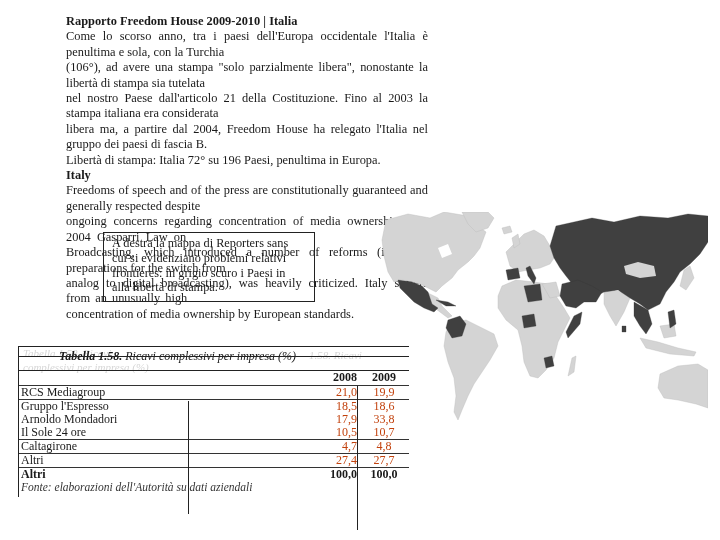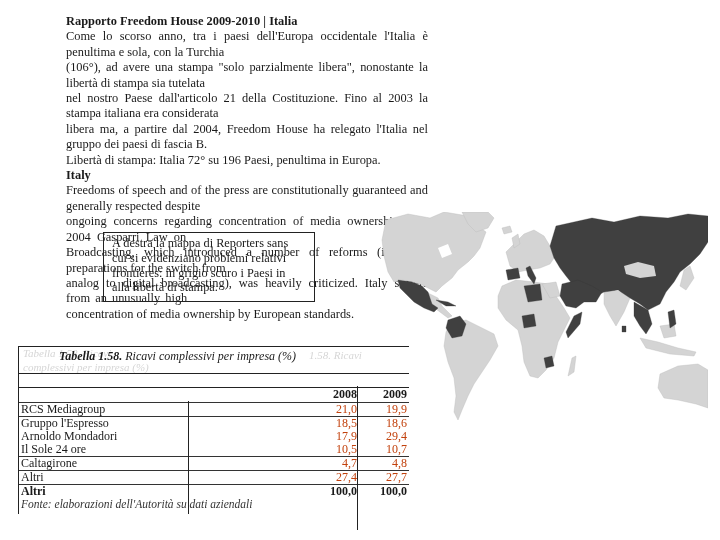--- a/index.html
+++ b/index.html
@@ -11,25 +11,25 @@
   .top-text .just { text-align: justify; }
 
   .callout { position: absolute; left: 103px; top: 232px; width: 212px; height: 70px; border: 1.5px solid #222; padding: 3px 12px 0 8px; box-sizing: border-box; font-size: 12.3px; line-height: 14.8px; text-align: justify; }
   .callout span { display:block; }
 
   .table-wrap { position: absolute; left: 18px; top: 346px; width: 392px; height: 184px; }
   .tbl-title-box { position:absolute; left:0; top:0; width:390px; height:27px; border-top:1.5px solid #222; border-left:1.5px solid #222; }
   .tbl-title { position:absolute; left:40px; top:2px; font-size:12px; font-style: italic; }
   .tbl-title b { font-weight: bold; }
   .ghost { position:absolute; color:#d6d6d6; font-size:11px; font-style: italic; }
-  .rows { position:absolute; left:0; top:27px; width:390px; border-left:1.5px solid #222; }
+  .rows { position:absolute; left:0; top:10px; width:390px; border-left:1.5px solid #222; }
   .row { position: relative; height: 13px; font-size: 12px; line-height: 13px; }
   .row .c1 { position:absolute; left:2px; top:0; }
   .row .c2 { position:absolute; right:52px; top:0; width:60px; text-align:right; }
-  .row .c3 { position:absolute; right:2px; top:0; width:46px; text-align:right; }
+  .row .c3 { position:absolute; right:2px; top:0; width:46px; text-align:center; }
   .row.hdr { height: 13px; border-top: 1.5px solid #222; }
   .row.hdr2 { height: 14px; border-top: 1.5px solid #222; font-weight: bold; }
   .row.bt { border-top: 1.2px solid #333; }
   .row.bold { font-weight: bold; }
   .row.src { font-style: italic; font-size: 11.5px; color:#333; }
   .vline { position:absolute; background:#222; width:1.2px; }
   .gray { color:#c2410c; }
 
   .map { position: absolute; left: 378px; top: 212px; width: 330px; height: 210px; }
 </style>
@@ -77,21 +77,21 @@
       <span class="c3 gray">19,9</span>
     </div>
     <div class="row bt">
       <span class="c1">Gruppo l'Espresso</span>
       <span class="c2 gray">18,5</span>
       <span class="c3 gray">18,6</span>
     </div>
     <div class="row">
       <span class="c1">Arnoldo Mondadori</span>
       <span class="c2 gray">17,9</span>
-      <span class="c3 gray">29,4</span>
+      <span class="c3 gray">33,8</span>
     </div>
     <div class="row">
       <span class="c1">Il Sole 24 ore</span>
       <span class="c2 gray">10,5</span>
       <span class="c3 gray">10,7</span>
     </div>
     <div class="row bt">
       <span class="c1">Caltagirone</span>
       <span class="c2 gray">4,7</span>
       <span class="c3 gray">4,8</span>

